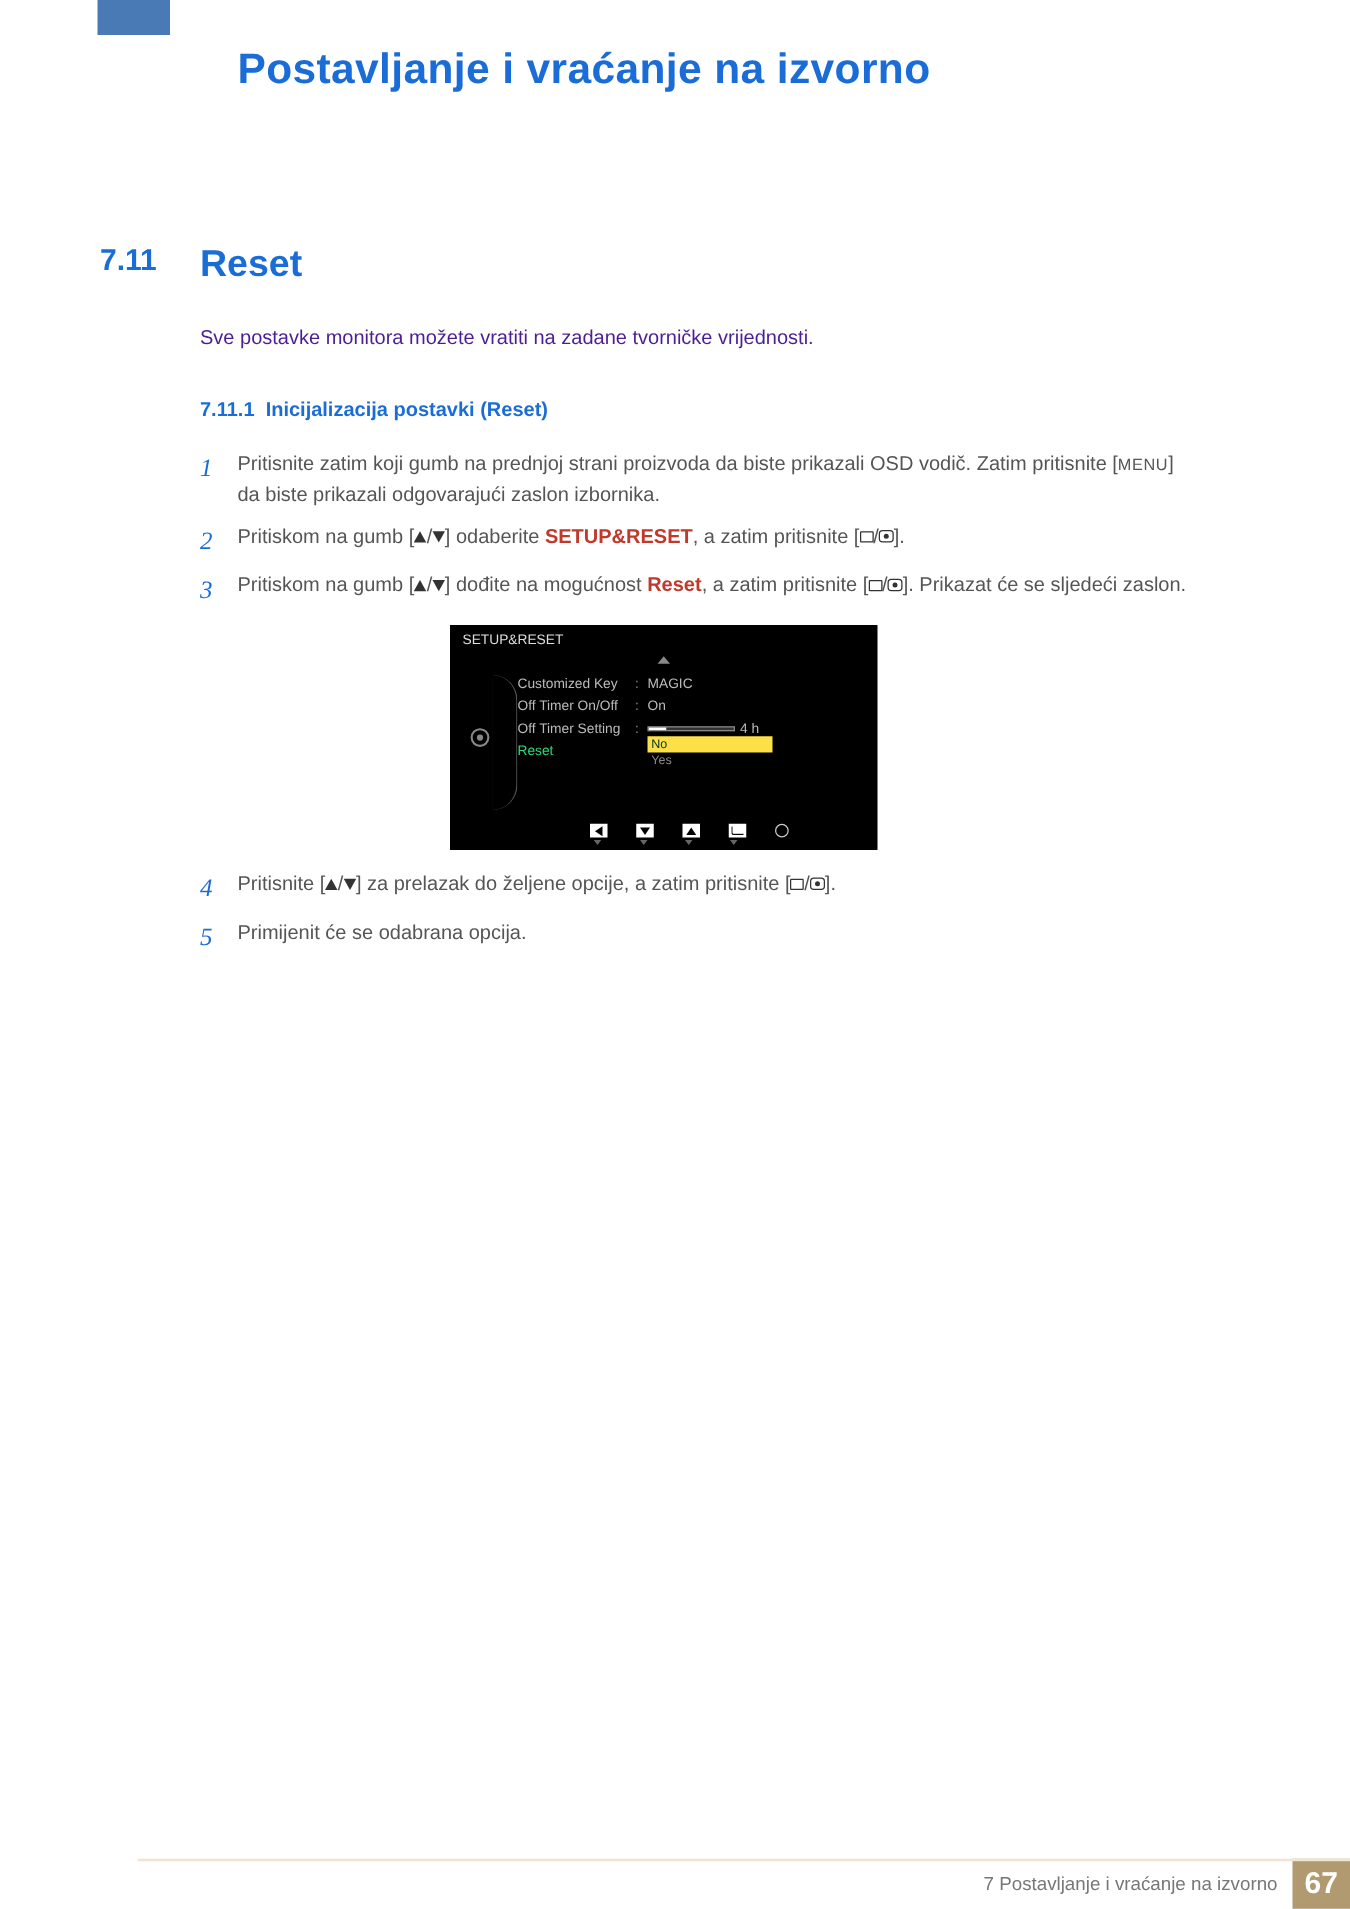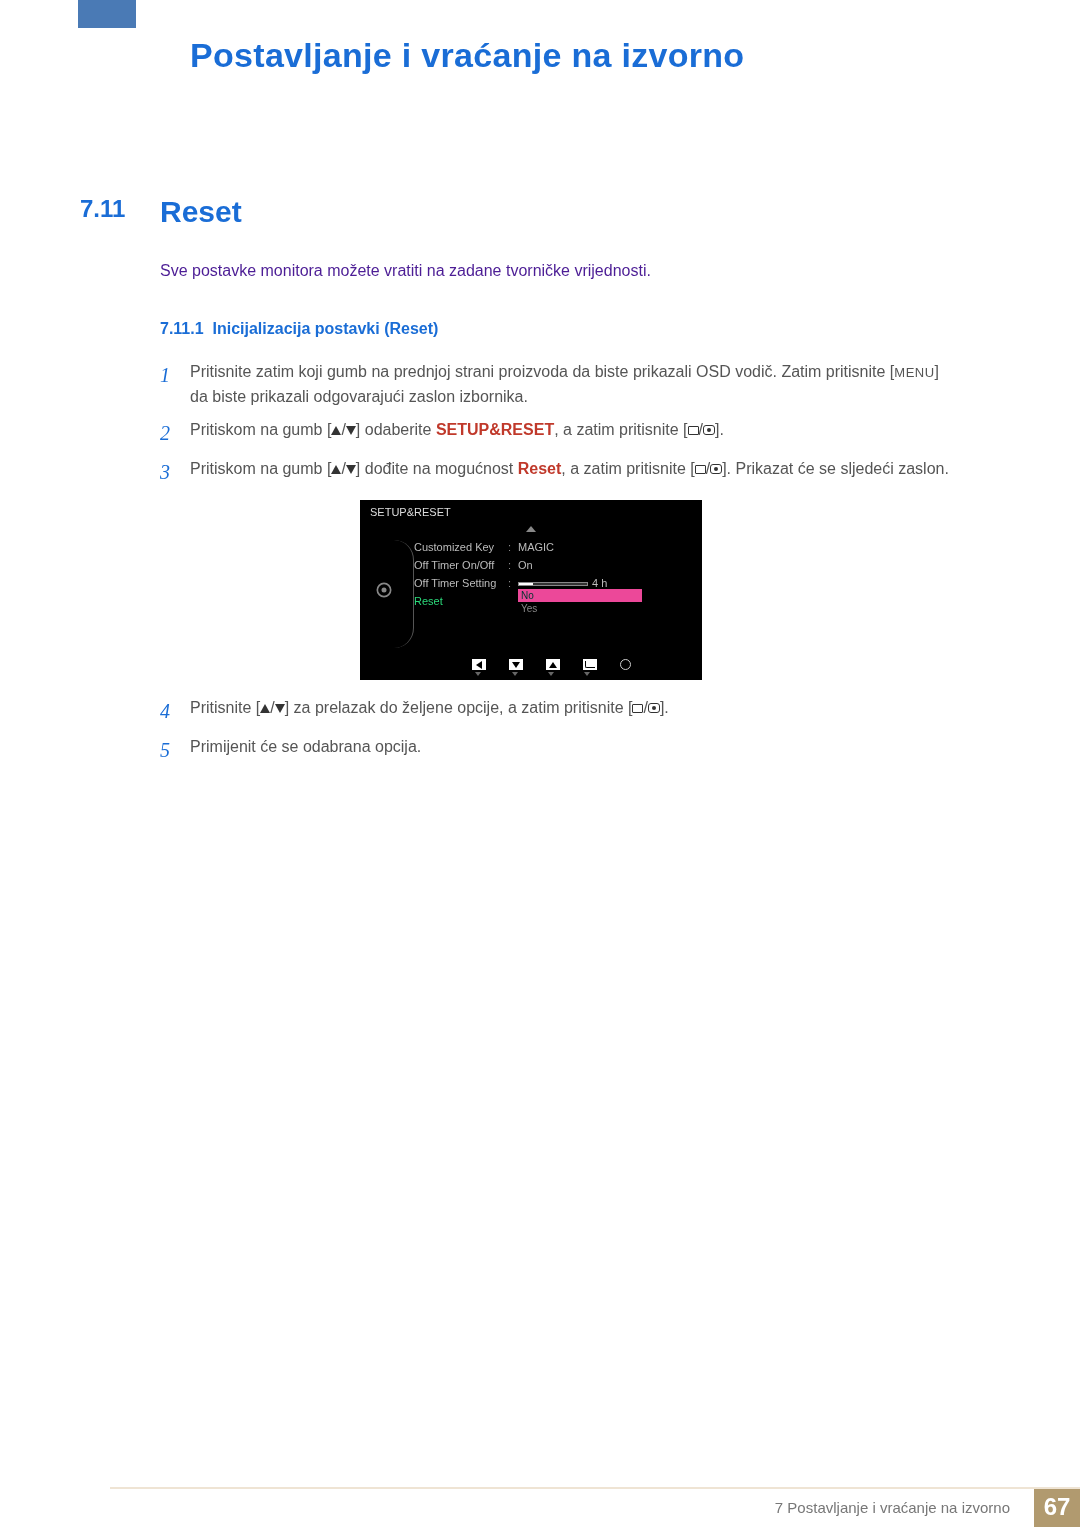--- a/index.html
+++ b/index.html
@@ -213,22 +213,22 @@
     position: relative;
   }
   .osd-slider-fill {
     position: absolute;
     left: 0; top: 0; bottom: 0;
     width: 14px;
     background: #fff;
   }
   .osd-select {
     display: inline-block;
-    width: 124px;
-    background: #ec4899;
+    width: 100px;
+    background: #fde047;
     color: #003330;
     font-size: 10px;
     line-height: 13px;
     padding: 0 3px;
   }
   .osd-below {
     color: #888;
     font-size: 10px;
     margin-left: 3px;
     margin-top: 1px;
@@ -278,21 +278,21 @@
     position: absolute;
     left: 0;
     right: 0;
     top: 0;
     height: 2px;
     background: #efe4d4;
   }
   .footer-text {
     font-size: 15px;
     color: #777;
-    margin-right: 24px;
+    margin-right: 12px;
   }
   .footer-page {
     width: 46px;
     height: 40px;
     background: #b19a6f;
     color: #fff;
     font-size: 24px;
     font-weight: bold;
     display: flex;
     align-items: center;

